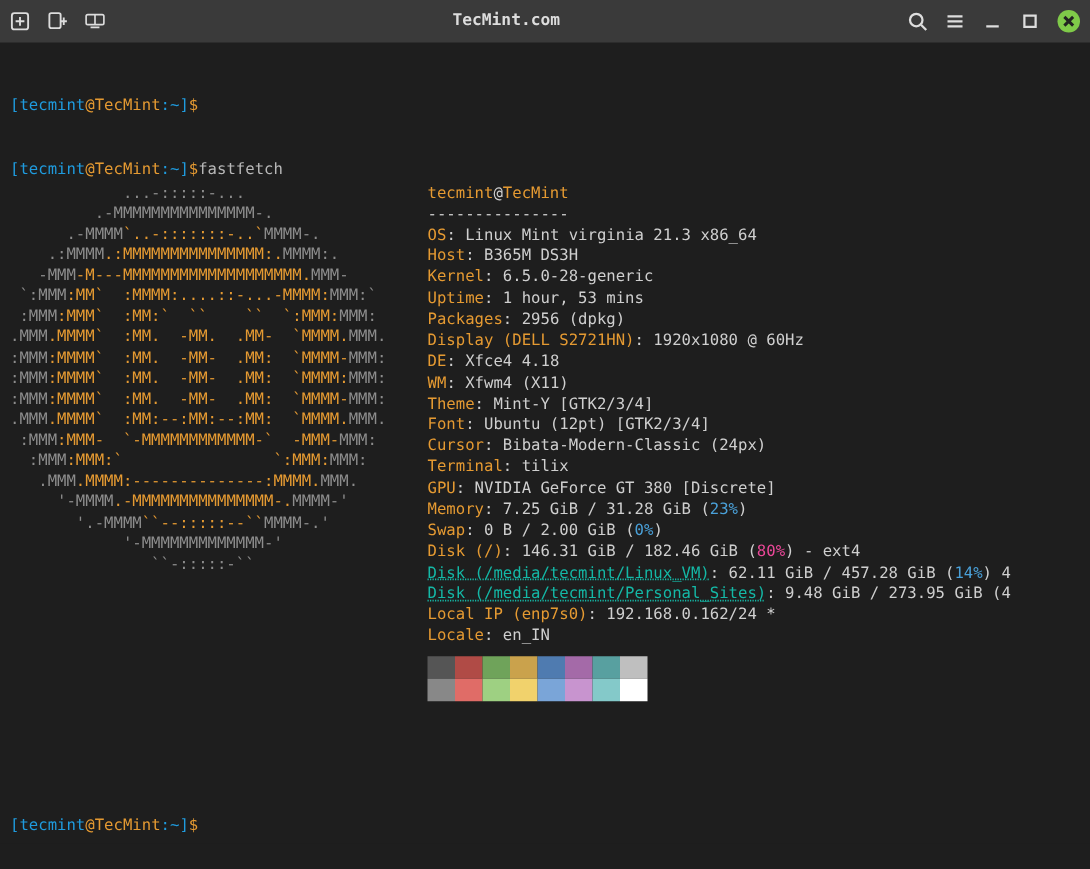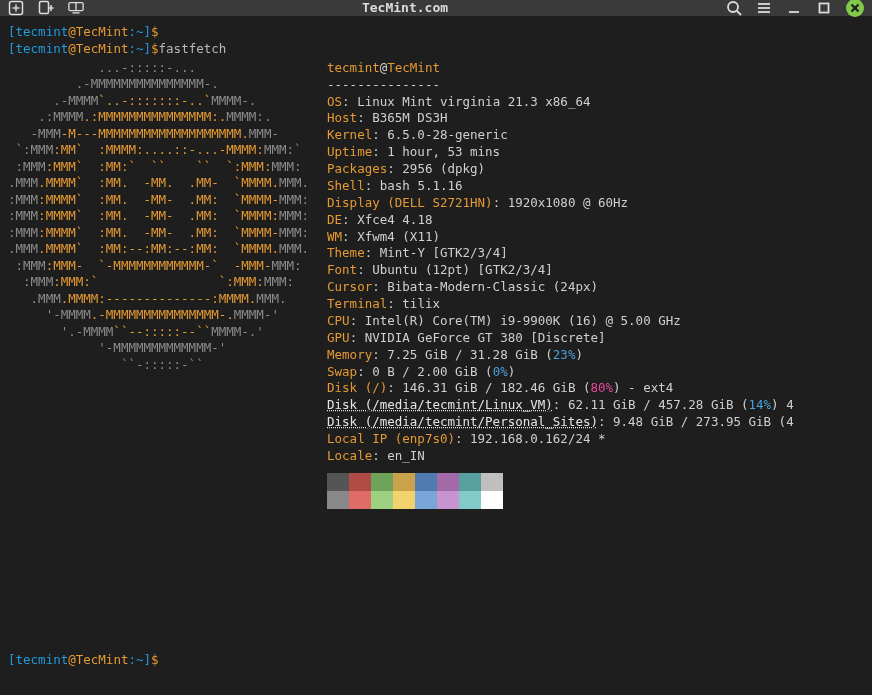--- a/index.html
+++ b/index.html
@@ -12,21 +12,21 @@
     font-family: "DejaVu Sans Mono", "Menlo", "Consolas", monospace;
     font-size: 12.5px;
     line-height: 1.35;
     color: #ccc;
     background: #1e1e1e;
     overflow: hidden;
   }
 
   
   .titlebar {
-    height: 16px;
+    height: 34px;
     background: #3a3a3a;
     display: flex;
     align-items: center;
     padding: 0 8px;
     color: #ddd;
     font-size: 13px;
   }
   .titlebar .left, .titlebar .right { display:flex; align-items:center; gap:14px; }
   .titlebar .center { flex:1; text-align:center; font-weight:bold; }
   .titlebar .icon { width:16px; height:16px; display:inline-flex; align-items:center; justify-content:center; }
@@ -38,21 +38,21 @@
     display:flex; align-items:center; justify-content:center;
   }
   .close-btn svg { stroke:#222; stroke-width:2.4; }
 
   
   .term {
     padding: 8px 8px 0 8px;
   }
 
   
-  .ps1 { white-space: pre; }
+  .ps1 { white-space: pre; margin-top: 34px; }
   .br { color:#1f9bde; }
   .usr{ color:#1f9bde; }
   .host{ color:#e59a32; }
   .at { color:#e59a32; }
   .path{ color:#1f9bde; }
   .dollar{ color:#e59a32; }
   .cmd { color:#b8b8b8; }
 
   
   .ff-wrap {
@@ -65,24 +65,25 @@
     font-family: inherit;
     line-height: 1.32;
     font-size: 12.5px;
   }
   .lg-g { color:#8c8c8c; }
   .lg-o { color:#e59a32; }
 
   .ff-info {
     white-space: nowrap;
     padding-top: 0;
+    margin-left: 15px;
   }
   .ff-info .line { display:block; }
   .ff-info .k { color:#e59a32; }
-  .ff-info .k a { color:#e5e5e5; text-decoration: underline dotted; }
+  .ff-info .k a { color:#14b8a6; text-decoration: underline dotted; }
   .ff-info .v { color:#cfcfcf; }
   .ff-info .sep{ color:#cfcfcf; }
   .ff-info .pct-b { color:#4aa0d8; }
   .ff-info .pct-r { color:#ec4899; }
   .ff-user { color:#e59a32; }
   .ff-at { color:#cfcfcf; }
   .ff-host { color:#e59a32; }
   .ff-rule { color:#cfcfcf; letter-spacing:0; }
 
   
@@ -166,29 +167,27 @@
     <div class="ff-info" id="ff-info">
       <span class="line"><span class="ff-user">tecmint</span><span class="ff-at">@</span><span class="ff-host">TecMint</span></span>
       <span class="line ff-rule">---------------</span>
       
       <div id="info-lines">
           <span class="line"><span class="k">OS</span><span class="sep">: </span><span class="v">Linux Mint virginia 21.3 x86_64</span></span>
           <span class="line"><span class="k">Host</span><span class="sep">: </span><span class="v">B365M DS3H</span></span>
           <span class="line"><span class="k">Kernel</span><span class="sep">: </span><span class="v">6.5.0-28-generic</span></span>
           <span class="line"><span class="k">Uptime</span><span class="sep">: </span><span class="v">1 hour, 53 mins</span></span>
           <span class="line"><span class="k">Packages</span><span class="sep">: </span><span class="v">2956 (dpkg)</span></span>
-          <span class="line"><span class="k">Shell</span><span class="sep">: </span><span class="v">bash 5.1.16</span></span>
           <span class="line"><span class="k">Display (DELL S2721HN)</span><span class="sep">: </span><span class="v">1920x1080 @ 60Hz</span></span>
           <span class="line"><span class="k">DE</span><span class="sep">: </span><span class="v">Xfce4 4.18</span></span>
           <span class="line"><span class="k">WM</span><span class="sep">: </span><span class="v">Xfwm4 (X11)</span></span>
           <span class="line"><span class="k">Theme</span><span class="sep">: </span><span class="v">Mint-Y [GTK2/3/4]</span></span>
           <span class="line"><span class="k">Font</span><span class="sep">: </span><span class="v">Ubuntu (12pt) [GTK2/3/4]</span></span>
           <span class="line"><span class="k">Cursor</span><span class="sep">: </span><span class="v">Bibata-Modern-Classic (24px)</span></span>
           <span class="line"><span class="k">Terminal</span><span class="sep">: </span><span class="v">tilix</span></span>
-          <span class="line"><span class="k">CPU</span><span class="sep">: </span><span class="v">Intel(R) Core(TM) i9-9900K (16) @ 5.00 GHz</span></span>
           <span class="line"><span class="k">GPU</span><span class="sep">: </span><span class="v">NVIDIA GeForce GT 380 [Discrete]</span></span>
           <span class="line"><span class="k">Memory</span><span class="sep">: </span><span class="v">7.25 GiB / 31.28 GiB (</span><span class="pct-b">23%</span><span class="v">)</span></span>
           <span class="line"><span class="k">Swap</span><span class="sep">: </span><span class="v">0 B / 2.00 GiB (</span><span class="pct-b">0%</span><span class="v">)</span></span>
           <span class="line"><span class="k">Disk (/)</span><span class="sep">: </span><span class="v">146.31 GiB / 182.46 GiB (</span><span class="pct-r">80%</span><span class="v">) - ext4</span></span>
           <span class="line"><span class="k"><a>Disk (/media/tecmint/Linux_VM)</a></span><span class="sep">: </span><span class="v">62.11 GiB / 457.28 GiB (</span><span class="pct-b">14%</span><span class="v">) 4</span></span>
           <span class="line"><span class="k"><a>Disk (/media/tecmint/Personal_Sites)</a></span><span class="sep">: </span><span class="v">9.48 GiB / 273.95 GiB (4</span></span>
           <span class="line"><span class="k">Local IP (enp7s0)</span><span class="sep">: </span><span class="v">192.168.0.162/24 *</span></span>
           <span class="line"><span class="k">Locale</span><span class="sep">: </span><span class="v">en_IN</span></span>
         </div>
       

